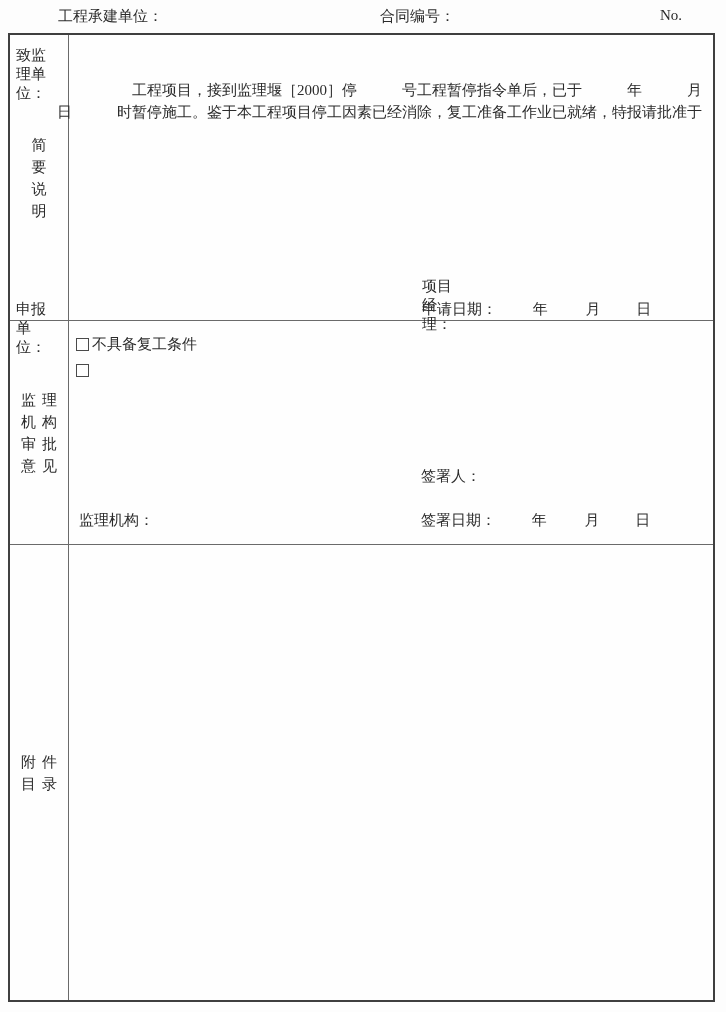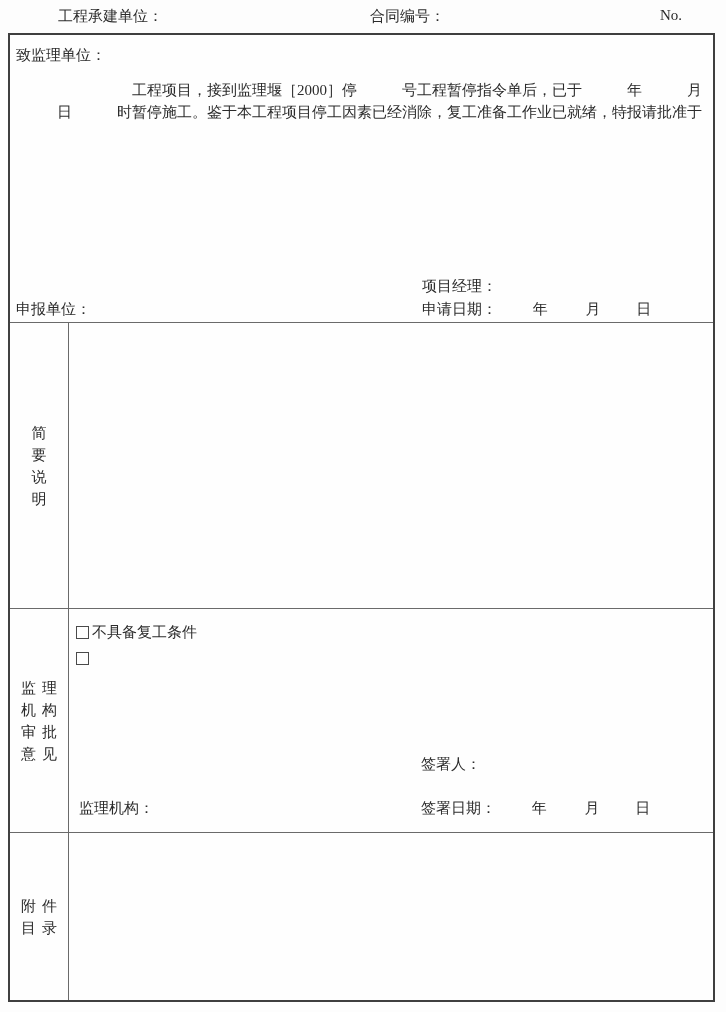--- a/index.html
+++ b/index.html
@@ -8,30 +8,30 @@
     background: #fdfdfd;
     font-family: "Liberation Serif", "DejaVu Serif", serif;
     color: #2b2b2b;
     font-size: 15px;
   }
   .page { position: relative; width: 726px; height: 1012px; overflow: hidden; }
 
   
   .doc-header { position: absolute; top: 7px; left: 0; width: 726px; height: 24px; margin-left: 44px; }
   .hdr-contractor { position: absolute; left: 14px; top: 0; }
-  .hdr-contract   { position: absolute; left: 326px; top: 0; text-align: center; }
+  .hdr-contract   { position: absolute; left: 336px; top: 0; text-align: center; }
   .hdr-no         { position: absolute; left: 616px; top: 0; }
 
   
   .form-box {
     position: absolute; left: 8px; top: 33px;
     width: 707px; height: 969px;
     border: 2px solid #3f3f3f;
     background: #fefefe;
-    display: flex; flex-direction: column;
+    display: flex; flex-direction: row;
   }
 
   
   .sec-notice { position: relative; height: 288px; border-bottom: 1px solid #6a6a6a; }
   .to-label   { position: absolute; left: 6px; top: 11px; }
   .body-text  { position: absolute; left: 30px; top: 44px; width: 662px; line-height: 22px; text-align: right; }
   .body-line1 { text-indent: 75px; }
   .pm-label      { position: absolute; left: 412px; top: 242px; }
   .applicant     { position: absolute; left: 6px;  top: 265px; }
   .apply-date    { position: absolute; left: 412px; top: 265px; white-space: nowrap; }

